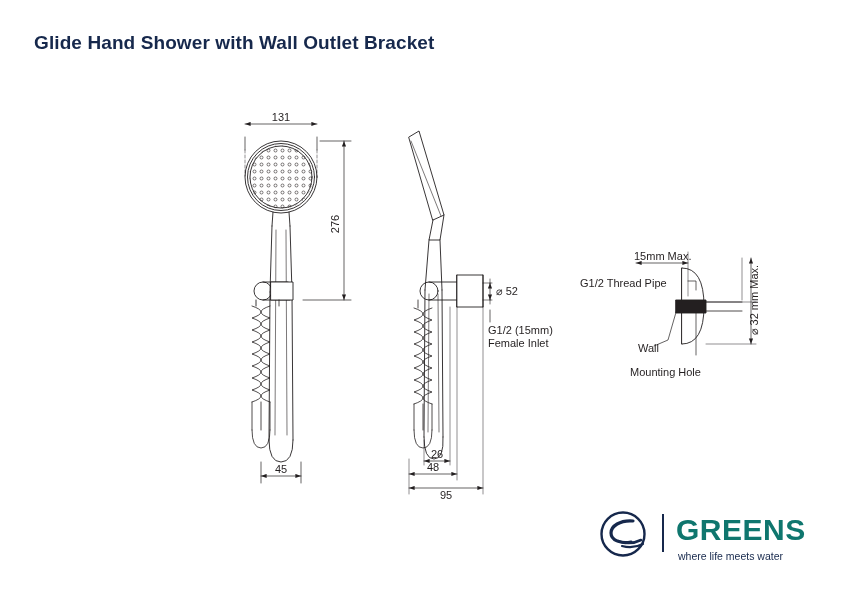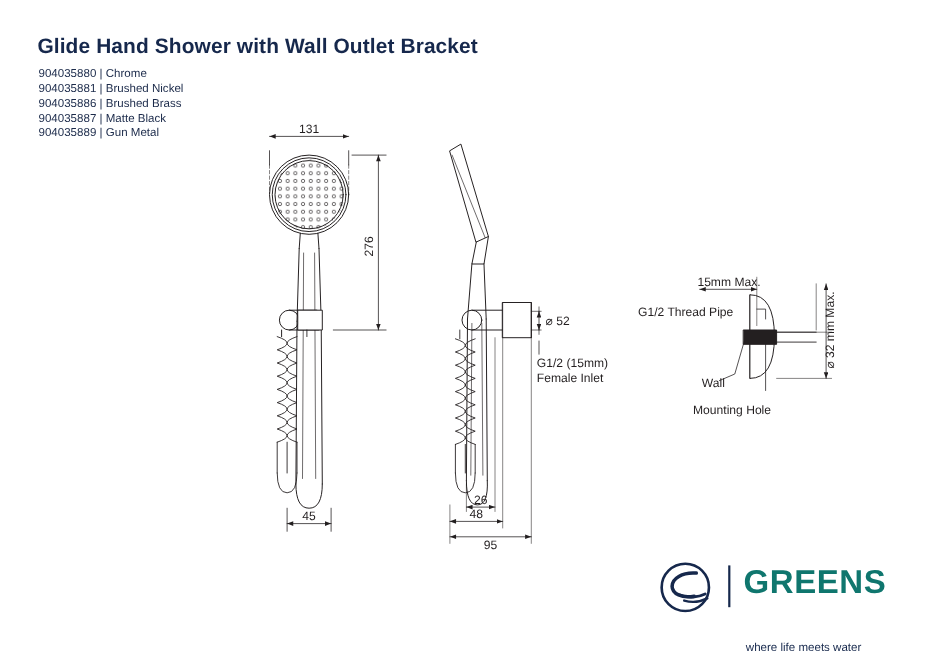--- a/index.html
+++ b/index.html
@@ -37,43 +37,36 @@
   .logo-mark{position:absolute;left:0;top:3px;width:52px;height:46px;}
   .logo-divider{
     position:absolute;left:62px;top:6px;width:1.6px;height:38px;background:#16284c;
   }
   .logo-name{
     position:absolute;left:76px;top:5px;
     font-size:30px;font-weight:bold;letter-spacing:.5px;color:#0f766e;
   }
   .logo-tag{
     position:absolute;left:78px;top:42px;
-    font-size:10.5px;color:#16284c;margin-top:33px;
+    font-size:10.5px;color:#16284c;
   }
 
   
   .canvas{position:absolute;left:0;top:0;width:842px;height:595px;padding-left:20px;}
   svg{display:block;}
 
   
 </style>
 </head>
 <body>
 
 <div class="sheet">
 
   <div class="title">Glide Hand Shower with Wall Outlet Bracket</div>
 
-  <div class="codes">
-    <div>904035880 | Chrome</div>
-    <div>904035881 | Brushed Nickel</div>
-    <div>904035886 | Brushed Brass</div>
-    <div>904035887 | Matte Black</div>
-    <div>904035889 | Gun Metal</div>
-  </div>
 
   <div class="canvas">
     <svg width="842" height="595" viewBox="0 0 842 595" xmlns="http://www.w3.org/2000/svg">
       <defs>
         <marker id="arrEnd" markerWidth="9" markerHeight="9" refX="8" refY="3" orient="auto" markerUnits="strokeWidth">
           <path d="M0,0 L8,3 L0,6 z" fill="#231f20"></path>
         </marker>
         <marker id="arrStart" markerWidth="9" markerHeight="9" refX="0" refY="3" orient="auto" markerUnits="strokeWidth">
           <path d="M8,0 L0,3 L8,6 z" fill="#231f20"></path>
         </marker>

